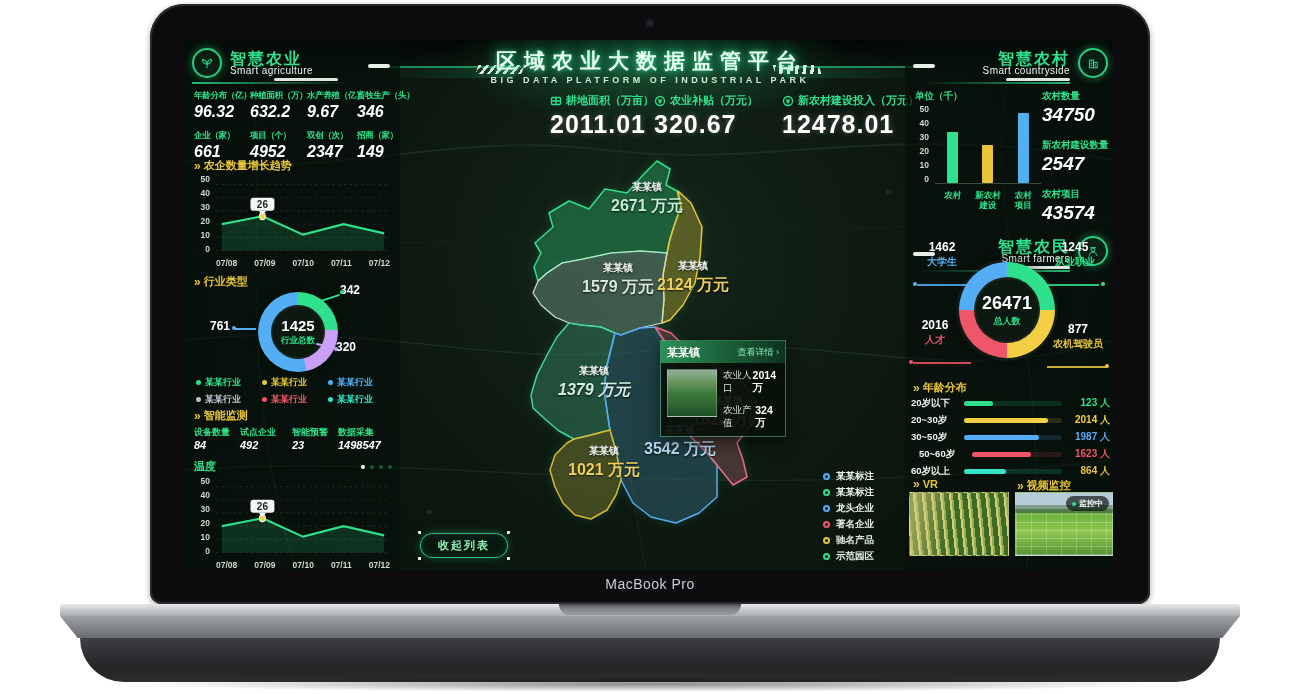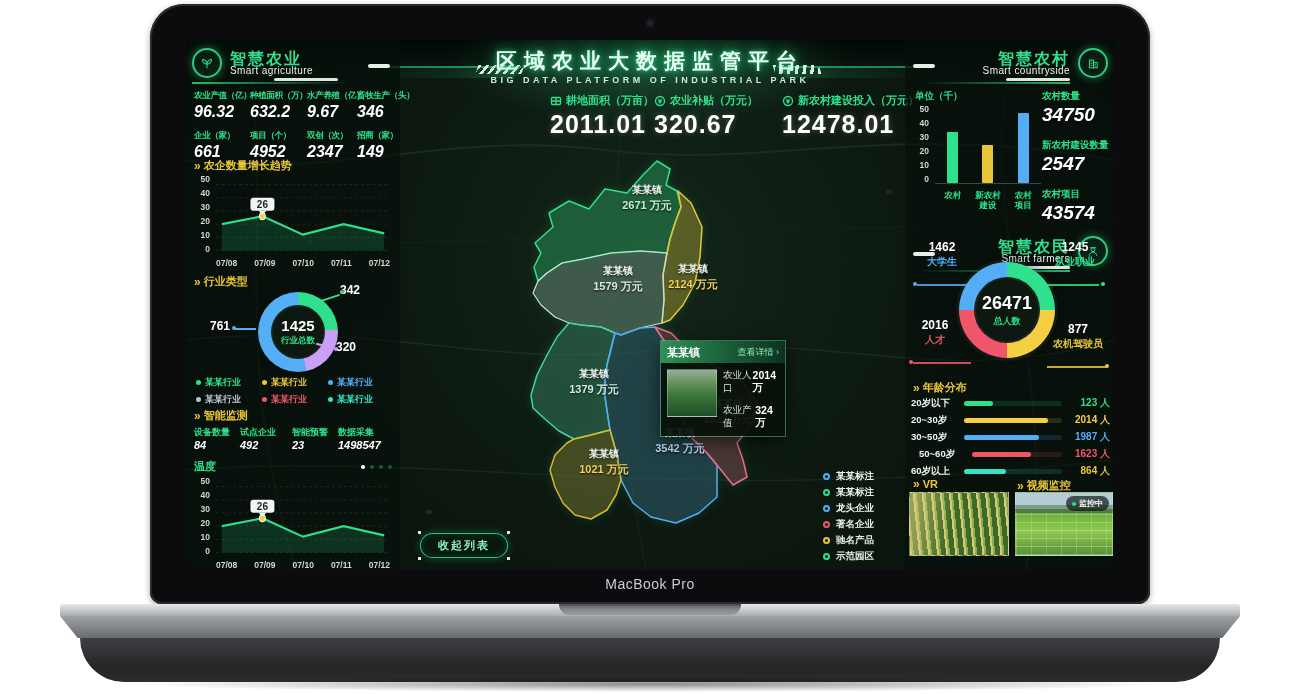--- a/index.html
+++ b/index.html
@@ -79,22 +79,22 @@
   .temprow{position:absolute;left:8px;top:419px;width:198px;display:flex;align-items:center;justify-content:space-between;}
   .temprow .tl{font-size:11px;font-weight:bold;color:#2fe08c;}
   .pdots{display:flex;gap:5px;}
   .pdots i{width:4px;height:4px;border-radius:50%;background:rgba(47,224,140,.35);}
   .pdots i.on{background:#fff;}
   
   .mapwrap{position:absolute;left:285px;top:115px;width:300px;height:380px;}
   .mapwrap svg{position:absolute;left:0;top:0;filter:drop-shadow(0 0 4px rgba(47,224,140,.25));}
   .mlabel{position:absolute;transform:translate(-50%,-50%);text-align:center;line-height:1.5;white-space:nowrap;text-shadow:0 1px 2px rgba(0,0,0,.8);}
   .mlabel .mn{font-size:10px;font-weight:bold;color:#f2f8f4;}
-  .mlabel .mv{font-size:11px;font-weight:bold;}
-  .mv1{color:#c4f0d2;}.mv2{color:#dbe9e1;}.mv3{color:#f0d060;}.mv4{color:#d2efe0;}.mv5{color:#bcdaf4;}.mv6{color:#f4a8b8;}.mv7{color:#f0d060;}
+  .mlabel .mv{font-size:16px;font-weight:bold;}
+  .mv1{color:#c4f0d2;}.mv2{color:#dbe9e1;}.mv3{color:#f0d060;}.mv4{color:#d2efe0;font-style:italic;}.mv5{color:#bcdaf4;}.mv6{color:#f4a8b8;}.mv7{color:#f0d060;}
   
   .mtt{position:absolute;left:474px;top:300px;width:126px;border:1px solid rgba(90,220,150,.45);box-shadow:0 5px 16px rgba(0,0,0,.55);z-index:6;}
   .mtt-h{height:22px;background:linear-gradient(90deg,#2c9157,#0d3220);display:flex;align-items:center;justify-content:space-between;padding:0 6px;}
   .mtt-h .t{font-size:11px;font-weight:bold;color:#fff;}
   .mtt-h .lk{font-size:9px;color:#8df0b8;cursor:pointer;}
   .mtt-h .lk:after{content:" ›";}
   .mtt-b{background:rgba(6,16,10,.93);display:flex;gap:6px;padding:6px;}
   .thumb{width:50px;height:48px;border:1px solid rgba(255,255,255,.25);
      background:linear-gradient(180deg,#93b09b 0%,#6a9460 26%,#3c7a3c 52%,#1f4f28 100%),#2a5a30;}
   .mrows{flex:1;display:flex;flex-direction:column;justify-content:center;gap:9px;}
@@ -238,21 +238,21 @@
           </div>
           <div style="position:absolute;left:44px;top:1px;" class="pt">智慧农业</div>
           <div style="position:absolute;left:44px;top:17px;" class="ps">Smart agriculture</div>
           <div class="hbar" style="left:88px;top:30px;"></div>
           <div class="hline" style="left:6px;top:34px;width:160px;"></div>
           <div class="hdash" style="right:10px;top:16px;"></div>
         </div>
 
         <div class="sgrid">
           <div>
-              <div class="sl">农业产值（亿）</div>
+              <div class="sl">年龄分布（亿）</div>
               <div class="sv">96.32</div>
             </div>
           <div>
               <div class="sl">种植面积（万）</div>
               <div class="sv">632.2</div>
             </div>
           <div>
               <div class="sl">水产养殖（亿）</div>
               <div class="sv">9.67</div>
             </div>

